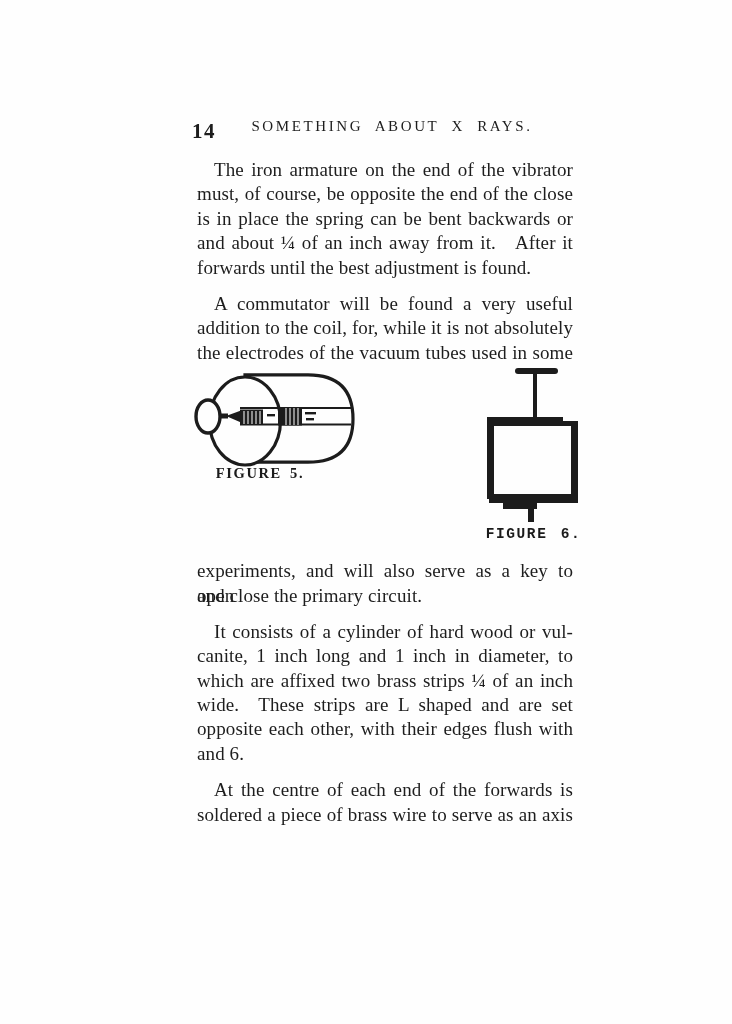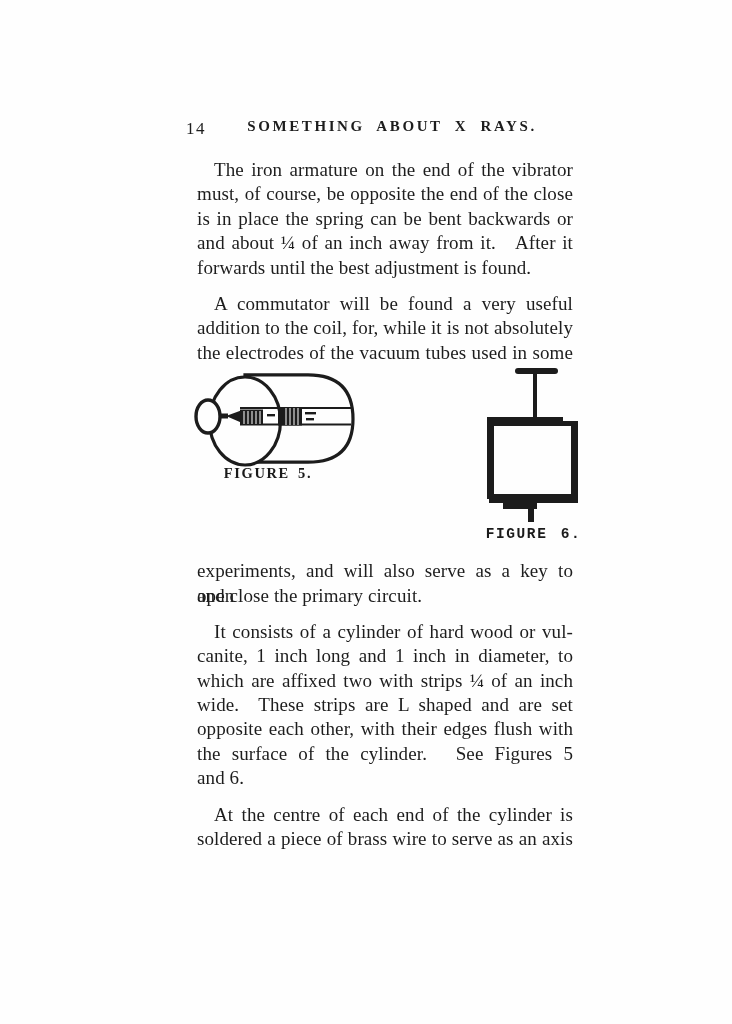--- a/index.html
+++ b/index.html
@@ -18,31 +18,32 @@
     top: 118px;
     width: 400px;
   }
   .running-head {
     position: relative;
     height: 24px;
     margin-bottom: 16px;
   }
   .page-number {
     position: absolute;
-    left: 1px;
+    left: 7px;
     top: 1px;
-    font-size: 17px;
+    font-size: 21px;
     letter-spacing: 1.5px;
     font-variant: small-caps;
+    font-weight: bold;
   }
   .running-title {
     display: block;
     text-align: center;
     font-size: 15px;
-    font-weight: 700;
+    font-weight: 400;
     letter-spacing: 2.6px;
     word-spacing: 6px;
     padding-left: 14px;
   }
   .paragraph { margin: 12px; }
   .line {
     font-size: 19px;
     line-height: 24.4px;
     height: 24.4px;
     text-align: justify;
@@ -61,21 +62,21 @@
   .fig6-art { position: absolute; left: 296px; top: -10px; }
   .fig-caption {
     position: absolute;
     text-align: center;
     font-size: 14.5px;
     font-weight: 700;
     letter-spacing: 1.6px;
     word-spacing: 3px;
     color: #1b1b1b;
   }
-  .caption-5 { left: 8px;  top: 88px;  width: 150px; }
+  .caption-5 { left: 0;  top: 88px;  width: 150px; }
   .caption-6 { left: 276px; top: 149px; width: 145px; font-family: Liberation Mono, monospace; }
 
   svg .ink-stroke { stroke: #1c1c1c; fill: #fefefe; }
   svg .ink-fill   { fill: #1c1c1c; }
   svg .hatch      { stroke: #fefefe; stroke-width: 1.2; opacity: 0.85; }
 </style>
 </head>
 <body>
 
 <div class="page">
@@ -161,26 +162,25 @@
     </div>
 
     <div id="paras-after">
         <div class="paragraph">
           <div class="line">experiments, and will also serve as a key to open</div>
           <div class="line natural">and close the primary circuit.</div>
         </div>
         <div class="paragraph">
           <div class="line first">It consists of a cylinder of hard wood or vul-</div>
           <div class="line">canite, 1 inch long and 1 inch in diameter, to</div>
-          <div class="line">which are affixed two with strips ¼ of an inch</div>
+          <div class="line">which are affixed two brass strips ¼ of an inch</div>
           <div class="line">wide. These strips are L shaped and are set</div>
           <div class="line">opposite each other, with their edges flush with</div>
-          <div class="line">the surface of the cylinder.  See Figures 5</div>
           <div class="line natural">and 6.</div>
         </div>
         <div class="paragraph">
-          <div class="line first">At the centre of each end of the cylinder is</div>
+          <div class="line first">At the centre of each end of the forwards is</div>
           <div class="line">soldered a piece of brass wire to serve as an axis</div>
         </div>
       </div>
 
   </div>
 </div>
 
 </body></html>

